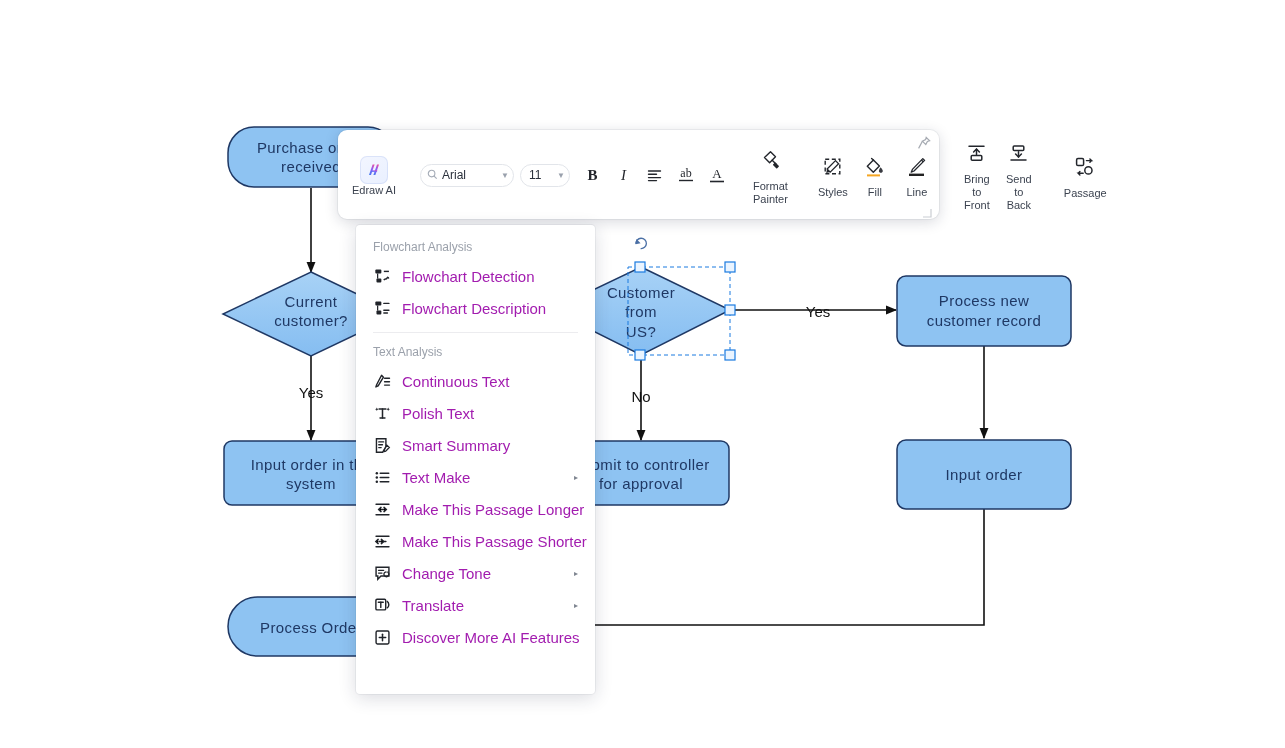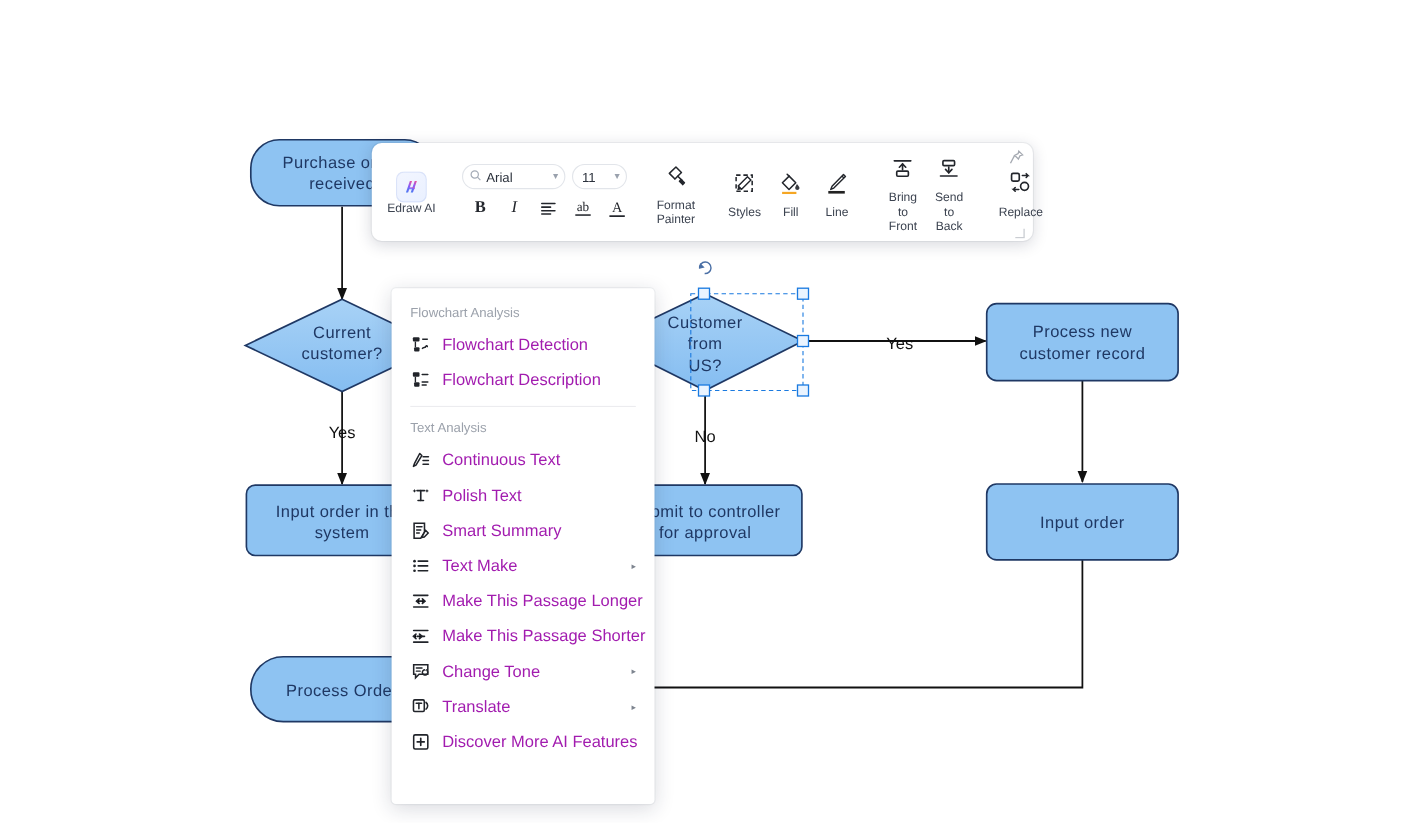--- a/index.html
+++ b/index.html
@@ -51,21 +51,21 @@
     cursor: pointer; border-radius: 6px; padding-top: 2px;
   }
   .edraw-ai .logo {
     width: 28px; height: 28px; border-radius: 7px;
     background: linear-gradient(145deg,#f3f6ff,#e9f0ff);
     display: flex; align-items: center; justify-content: center;
     box-shadow: inset 0 0 0 1px rgba(120,150,220,.18);
   }
   .edraw-ai .lbl { font-size: 11px; color: #3c4350; white-space: nowrap; }
 
-  .tb-rows { display: flex; flex-direction: column; justify-content: center; gap: 6px; }
+  .tb-rows { display: flex; flex-direction: row; justify-content: center; gap: 6px; }
   .tb-row { display: flex; align-items: center; gap: 6px; }
 
   .font-box {
     display: flex; align-items: center;
     width: 94px; height: 23px;
     border: 1px solid #e2e5ea; border-radius: 12px;
     background: #fff; padding: 0 4px 0 6px; cursor: text;
   }
   .font-box .fv { font-size: 12px; color: #2b313c; flex: 1; margin-left: 4px; }
   .size-box {
@@ -108,21 +108,20 @@
   
   #ai-menu {
     position: absolute;
     left: 356px; top: 225px;
     width: 239px; height: 469px;
     background: #fff;
     border-radius: 4px;
     box-shadow: 0 4px 18px rgba(22,32,60,.16), 0 0 0 1px rgba(20,30,60,.05);
     padding: 9px 0 9px 0;
     z-index: 50;
-    margin-top: 37px;
   }
   .mn-head {
     font-size: 12px; color: #9ba1ab;
     padding: 6px 16px 6px 17px;
   }
   .mn-item {
     display: flex; align-items: center;
     height: 32px; padding: 0 12px 0 17px;
     cursor: pointer; position: relative;
   }
@@ -405,21 +404,21 @@
     <div class="tb-group">
       <div class="big-btn">
         <span>
           <svg width="22" height="22" viewBox="0 0 22 22">
             <rect x="2.6" y="2.6" width="7" height="7" rx="1.4" fill="none" stroke="#23262c" stroke-width="1.5"></rect>
             <circle cx="14.4" cy="14.4" r="3.6" fill="none" stroke="#23262c" stroke-width="1.5"></circle>
             <path d="M12.4,4.6 L17.6,4.6 L15.9,2.9 M17.6,4.6 L15.9,6.3" fill="none" stroke="#23262c" stroke-width="1.4" stroke-linecap="round"></path>
             <path d="M9.2,17.2 L4.2,17.2 L5.9,18.9 M4.2,17.2 L5.9,15.5" fill="none" stroke="#23262c" stroke-width="1.4" stroke-linecap="round"></path>
           </svg>
         </span>
-        <span class="bl">Replace</span>
+        <span class="bl">Passage</span>
       </div>
     </div>
 
     <span class="pin">
       <svg width="14" height="14" viewBox="0 0 14 14">
         <path d="M9.2,1.4 L12.6,4.8 L10.4,5.4 L8.8,8.6 L5.4,5.2 L8.6,3.6 z" fill="none" stroke="#5c6472" stroke-width="1.2"></path>
         <line x1="5.4" y1="5.2" x2="1.6" y2="12.4" stroke="#5c6472" stroke-width="1.2"></line>
       </svg>
     </span>
     <span class="grip">

